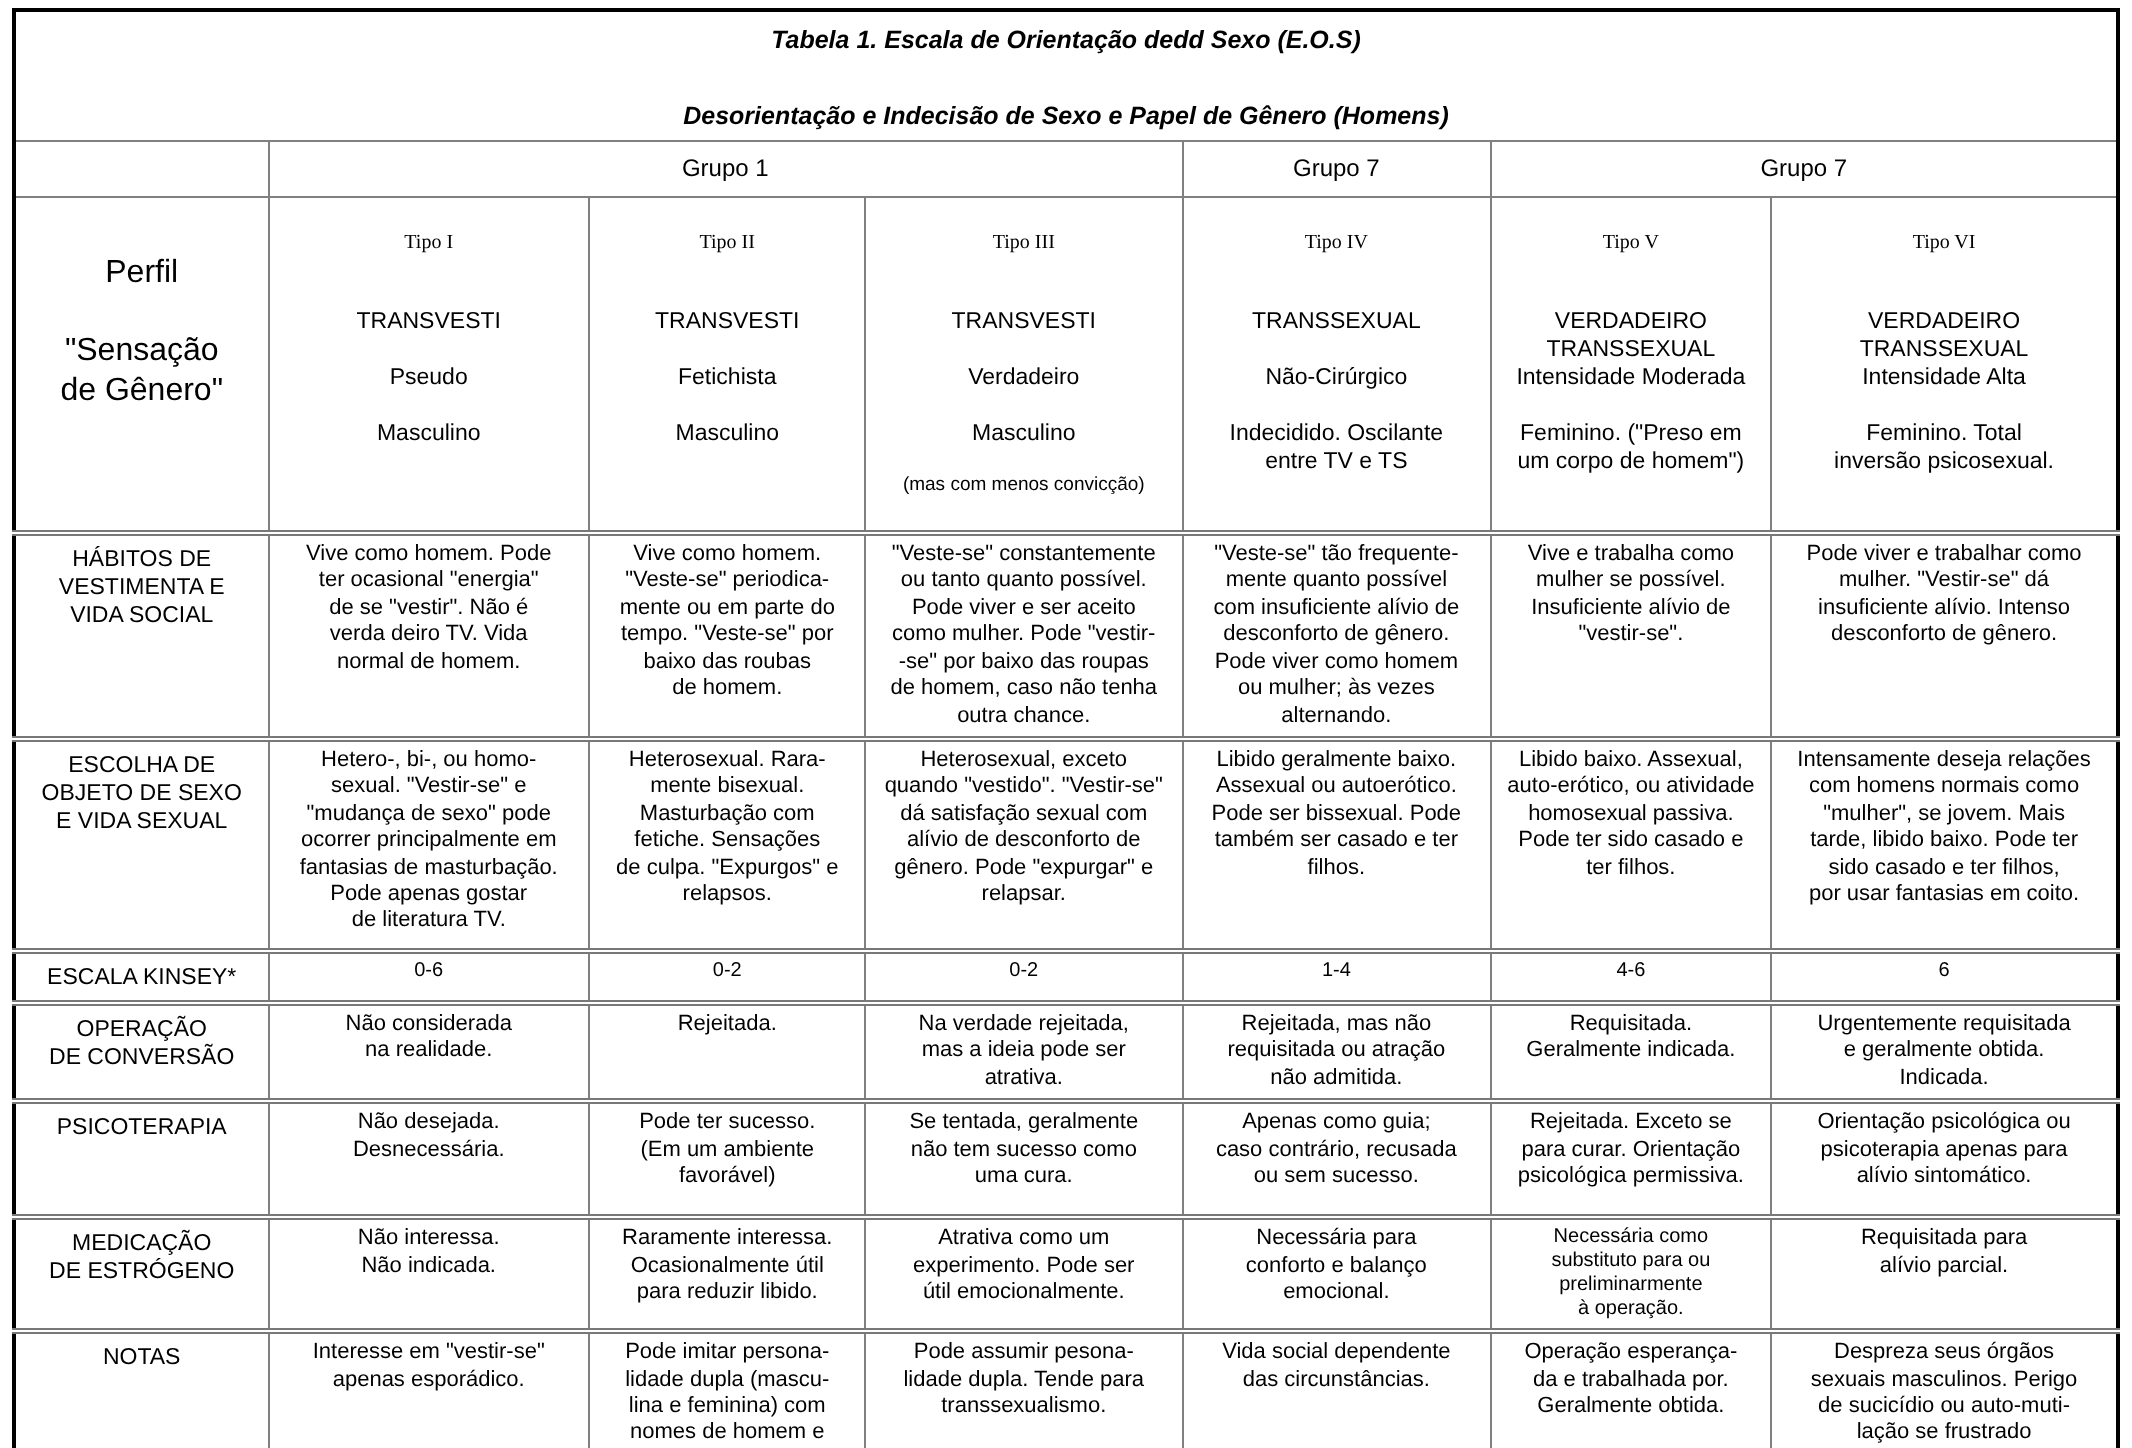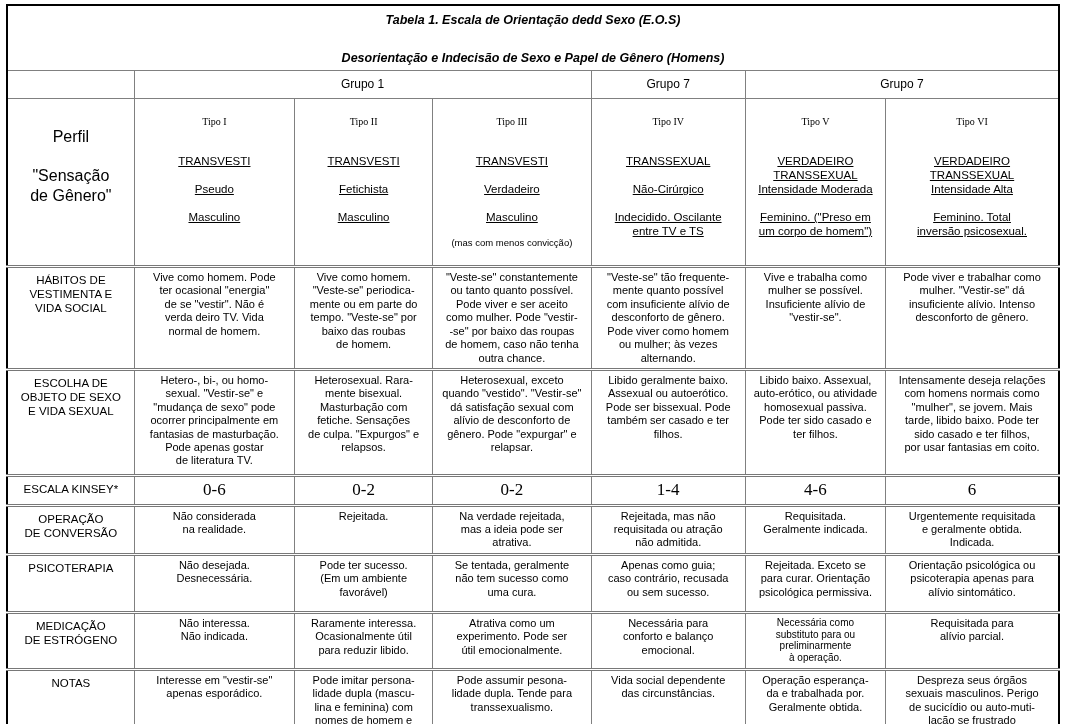--- a/index.html
+++ b/index.html
@@ -7,24 +7,24 @@
   .sheet{margin:4px 6px;}
   table{border-collapse:collapse;table-layout:fixed;width:1054px;border:2px solid #000;background:#fff;}
   td{border:1px solid #808080;vertical-align:top;text-align:center;font-size:11px;line-height:1.22;
      padding:3px 2px;white-space:pre-line;overflow:hidden;}
   tr.sep td{border-top:3px double #787878;}
   td.title-cell{font-weight:bold;font-style:italic;font-size:12.5px;line-height:1.5;padding:5px 2px 3px 2px;margin-top:12px;}
   td.group-cell{font-weight:normal;font-size:12px;padding-top:6px;}
   td.rowheader{font-size:11.5px;padding-top:5px;margin-left:41px;}
   td.profile-header{padding-top:28px;font-size:16px;}
   .type-label{font-size:10px;font-family:Liberation Serif, serif;}
-  .type-body{margin-top:13px;font-size:11.5px;text-decoration:underline;}
+  .type-body{margin-top:13px;font-size:11.5px;}
   .small-note{font-size:9.5px;line-height:1.15;}
   td.cell-small{font-size:10px;line-height:1.18;}
-  td.kinsey{font-size:17px;font-family:Liberation Serif, serif;}
+  td.kinsey{font-size:10px;}
 </style>
 </head>
 <body>
 
 <div class="sheet">
 <table>
   <colgroup>
     <col style="width:127px">
         <col style="width:160px">
         <col style="width:138px">

